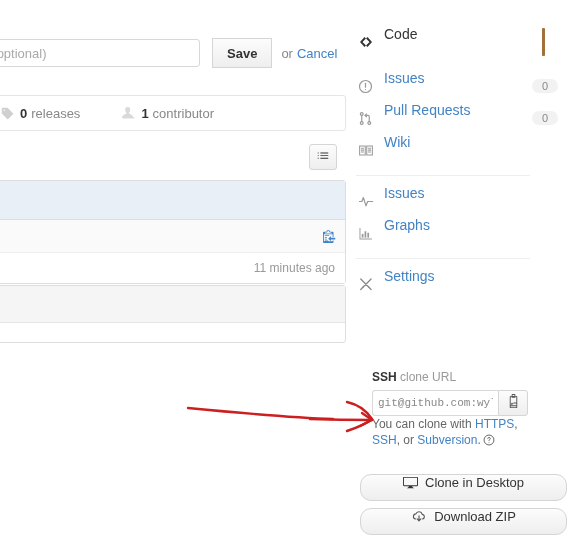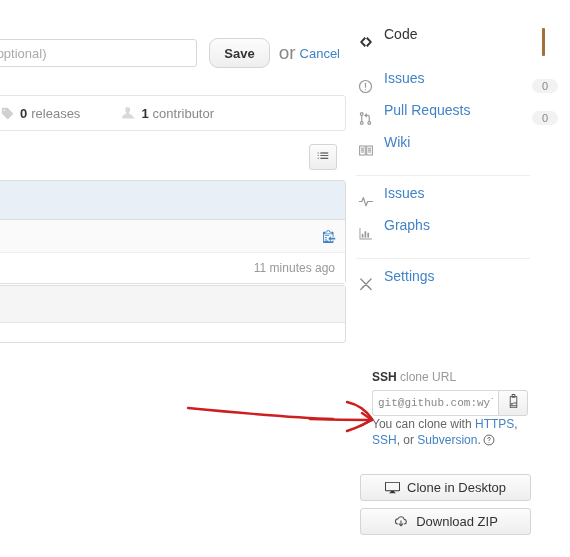--- a/index.html
+++ b/index.html
@@ -53,32 +53,32 @@
     color: #333;
     background: #fff;
     outline: none;
   }
   .desc-input::placeholder { color: #aaaaaa; }
   .btn-save {
     margin-left: 12px;
     height: 30px;
     padding: 0 14px;
     border: 1px solid #d5d5d5;
-    border-radius: 9px;
+    border-radius: 0;
     background: linear-gradient(#fcfcfc, #eeeeee);
     font-family: "Liberation Sans", sans-serif;
     font-size: 13px;
     font-weight: bold;
     color: #333333;
     cursor: pointer;
   }
   .or-text {
     margin-left: 9px;
     color: #888888;
-    font-size: 19px;
+    font-size: 13px;
   }
   .cancel-link {
     margin-left: 4px;
     color: #4183c4;
     font-size: 13px;
     text-decoration: none;
     cursor: pointer;
   }
 
   
@@ -331,28 +331,28 @@
   .help-q {
     display: inline-block;
     vertical-align: -2px;
     margin-left: 2px;
   }
 
   
   .big-btn {
     position: absolute;
     left: 4px;
-    width: 171px;
+    width: 207px;
     height: 27px;
     box-sizing: border-box;
     border: 1px solid #d5d5d5;
-    border-radius: 3px;
+    border-radius: 11px;
     background: linear-gradient(#fcfcfc, #eeeeee);
     display: flex;
-    align-items: center;
+    align-items: flex-start;
     justify-content: center;
     font-size: 13px;
     color: #333333;
     cursor: pointer;
   }
   .big-btn .bico {
     margin-right: 7px;
     display: inline-flex;
     align-items: center;
   }

